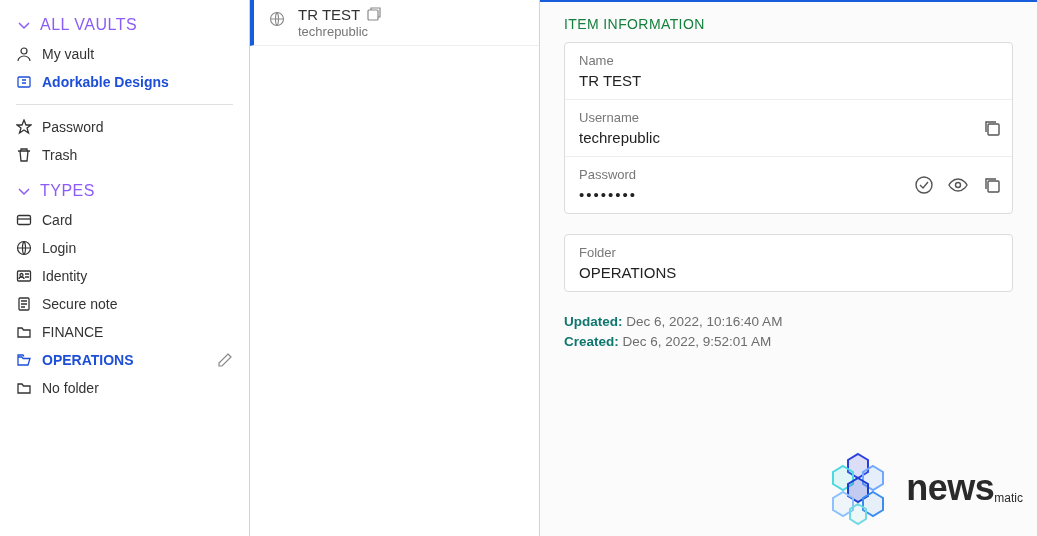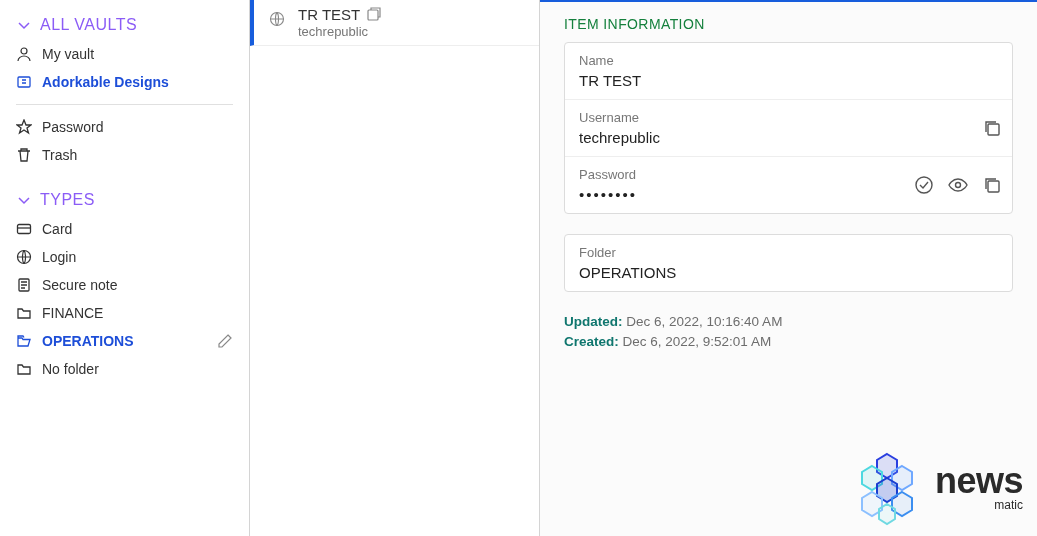--- a/index.html
+++ b/index.html
@@ -164,21 +164,21 @@
     bottom: 8px;
     display: flex;
     align-items: center;
     gap: 8px;
     pointer-events: none;
   }
   .logo-mark {
     width: 80px; height: 80px; position: relative;
   }
   .logo-text {
-    display:flex; flex-direction:column; line-height:0.9;
+    display:flex; flex-direction:row; line-height:0.9;
     font-size: 36px; font-weight:700; color:#2a2a2a;
     letter-spacing: -0.5px;
   }
   .logo-text .sub { font-size:12px; font-weight:500; align-self:flex-end; margin-top:2px; letter-spacing:0; }
 </style>
 </head>
 <body>
 
 <div class="sidebar">
 
@@ -235,21 +235,21 @@
     <span class="left">
       <span class="icon">
         <svg viewBox="0 0 16 16" fill="none" stroke="currentColor" stroke-width="1.3">
             <path d="M2 4h12M5 4V2h6v2M4 4l1 10h6l1-10"></path>
           </svg>
       </span>
       <span>Trash</span>
     </span>
   </div>
 
-  <div class="sidebar-section-header" style="margin-top:16px">
+  <div class="sidebar-section-header" style="margin-top:7px">
     <span class="left">
       <span class="icon">
         <svg viewBox="0 0 16 16" fill="none" stroke="currentColor" stroke-width="1.5">
             <polyline points="3,6 8,11 13,6"></polyline>
           </svg>
       </span>
       <span>TYPES</span>
     </span>
   </div>
 
@@ -270,20 +270,32 @@
       <span class="icon">
         <svg viewBox="0 0 16 16" fill="none" stroke="currentColor" stroke-width="1.2">
             <circle cx="8" cy="8" r="6.5"></circle>
             <path d="M1.5 8h13M8 1.5c2 2 2 11 0 13M8 1.5c-2 2-2 11 0 13"></path>
           </svg>
       </span>
       <span>Login</span>
     </span>
   </div>
 
+  <div class="sidebar-item">
+    <span class="left">
+      <span class="icon">
+        <svg viewBox="0 0 16 16" fill="none" stroke="currentColor" stroke-width="1.3">
+            <rect x="1.5" y="3" width="13" height="10" rx="1"></rect>
+            <circle cx="5.5" cy="7" r="1.5"></circle>
+            <path d="M3 11c0-1 1-2 2.5-2s2.5 1 2.5 2M9 6h4M9 9h4"></path>
+          </svg>
+      </span>
+      <span>Identity</span>
+    </span>
+  </div>
 
   <div class="sidebar-item">
     <span class="left">
       <span class="icon">
         <svg viewBox="0 0 16 16" fill="none" stroke="currentColor" stroke-width="1.3">
             <rect x="3" y="2" width="10" height="12" rx="1"></rect>
             <path d="M5 5h6M5 8h6M5 11h4"></path>
           </svg>
       </span>
       <span>Secure note</span>

